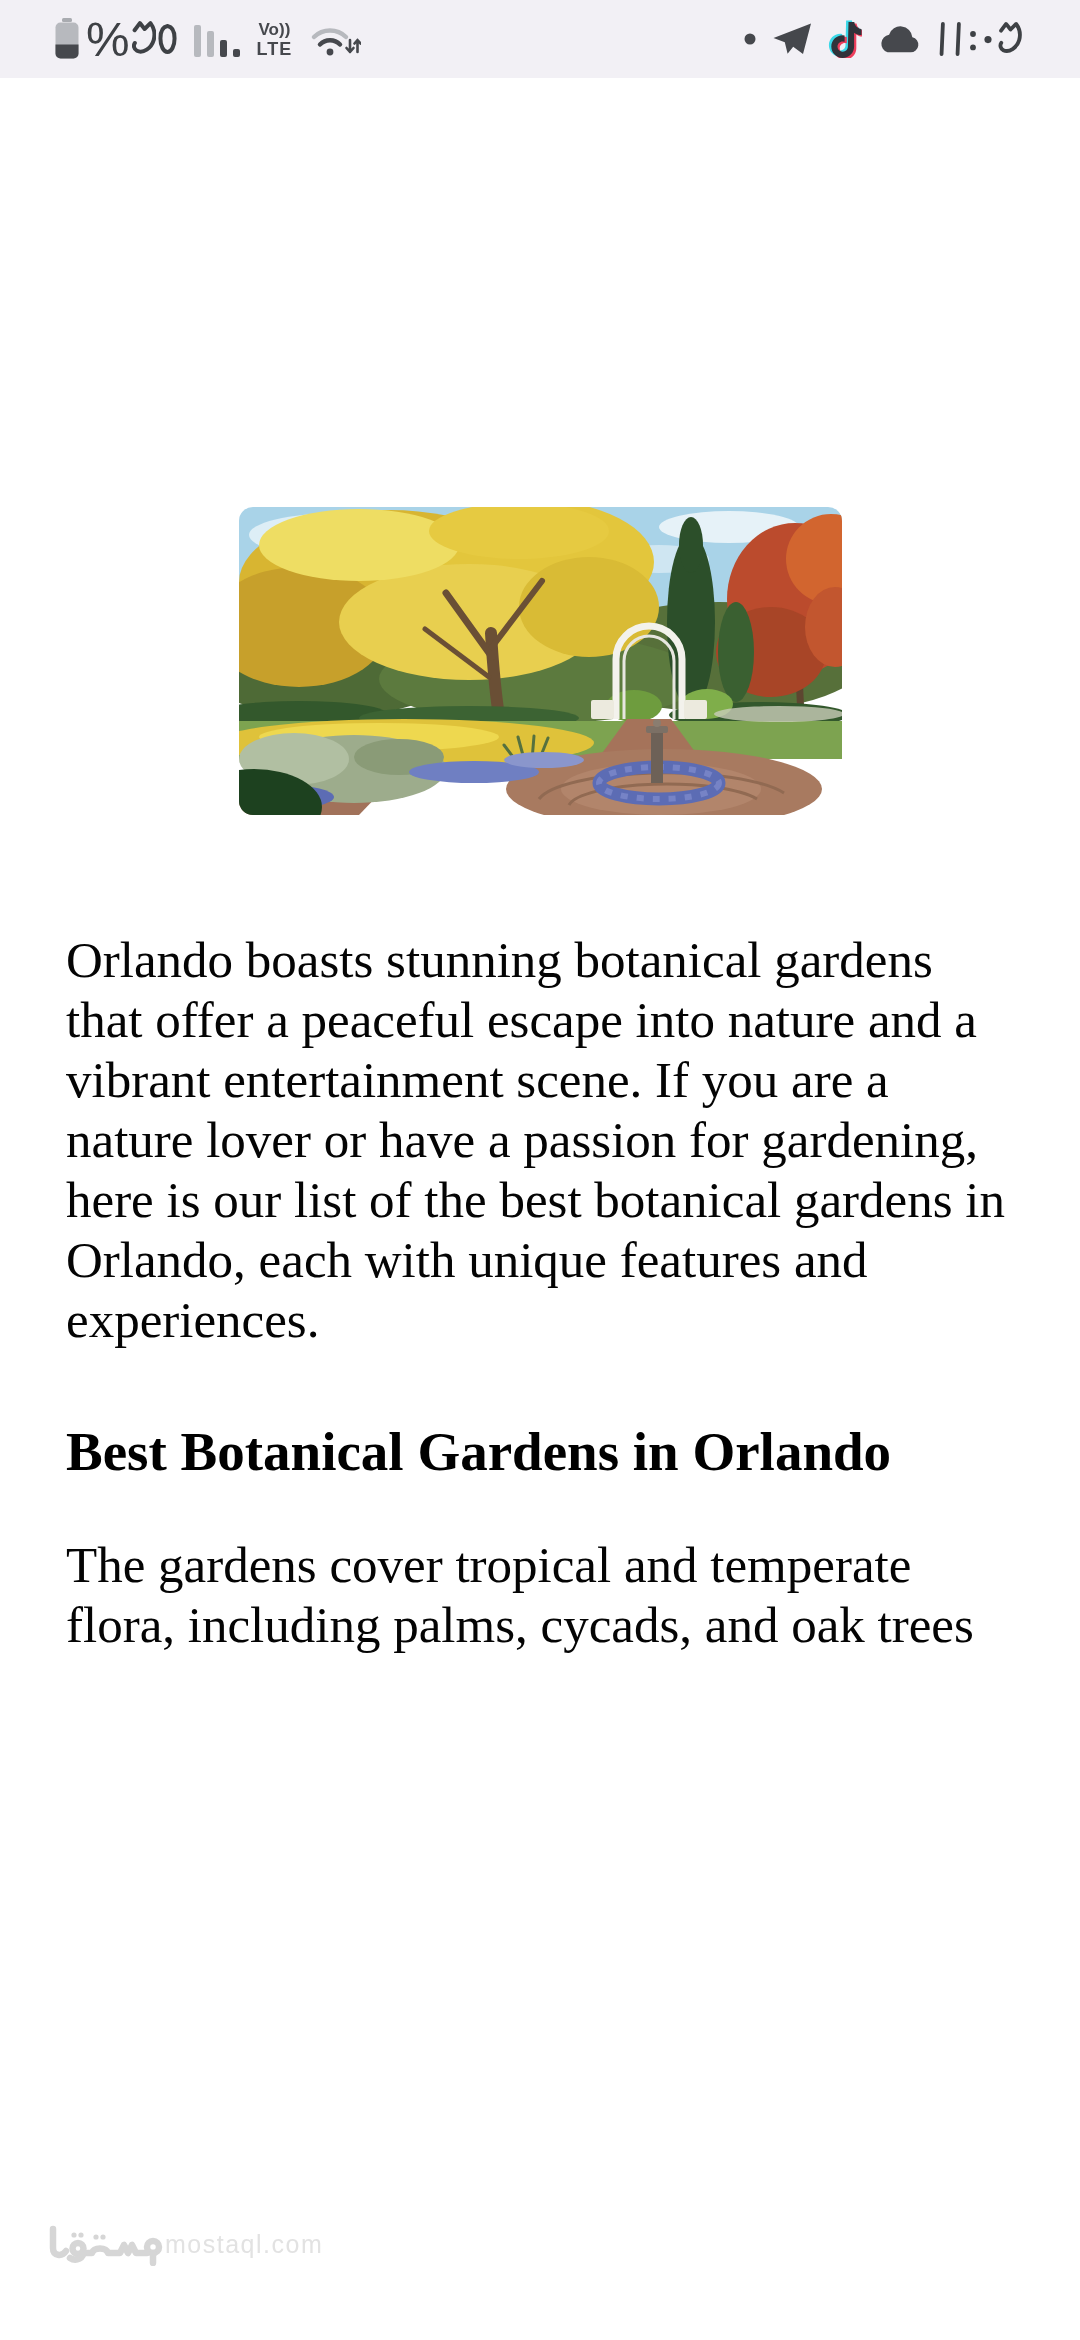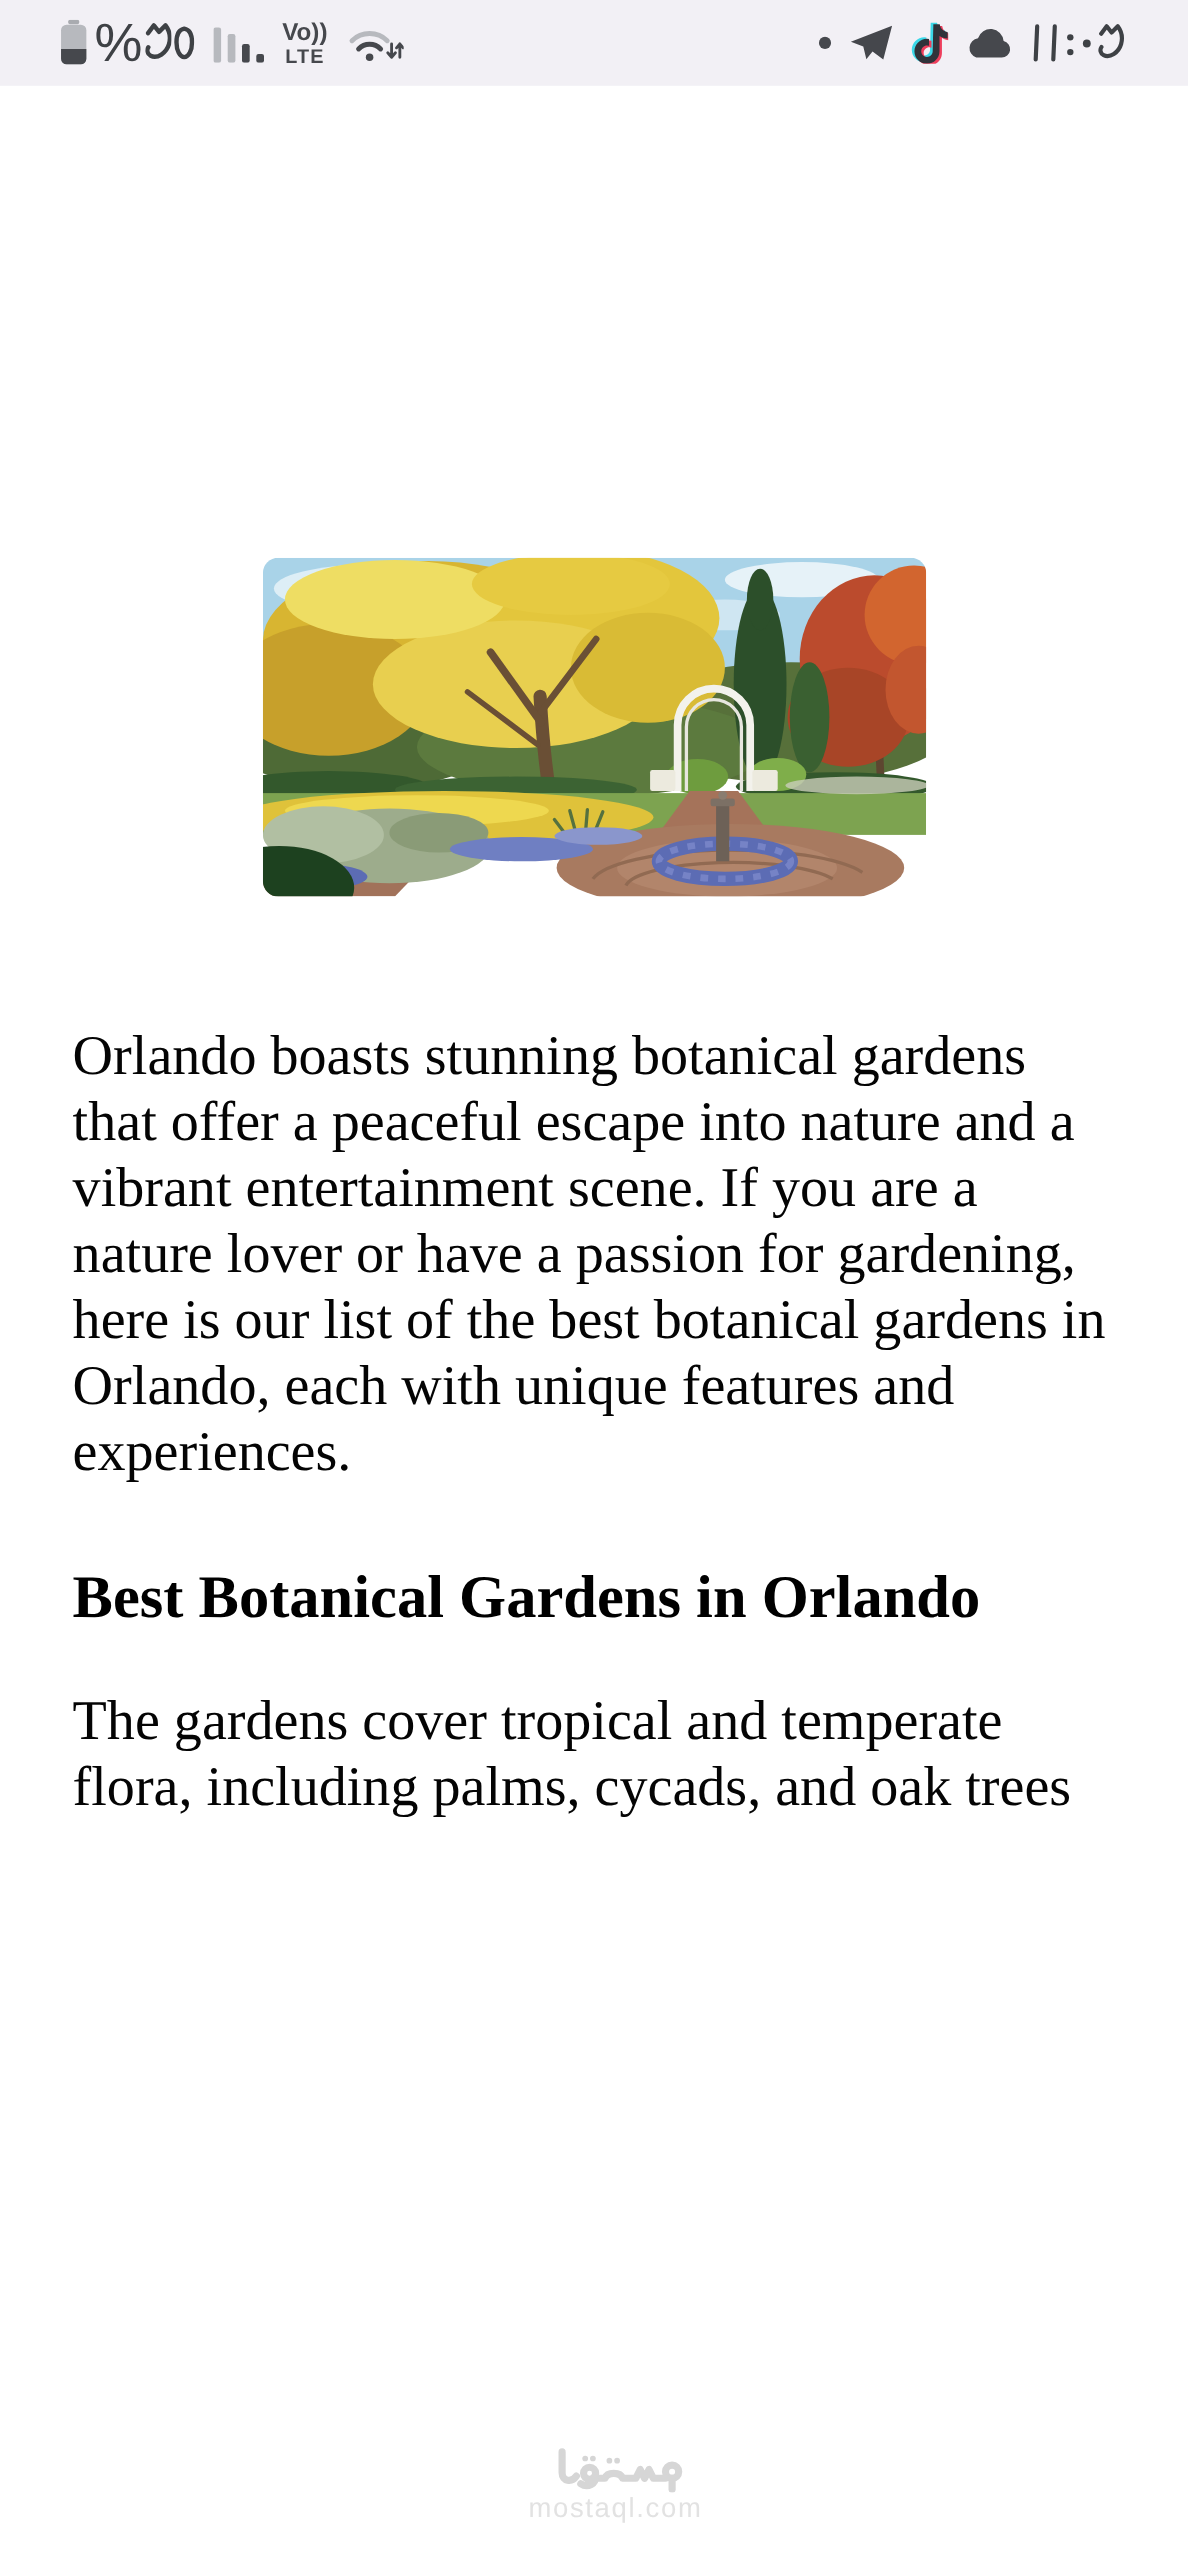--- a/index.html
+++ b/index.html
@@ -11,27 +11,27 @@
              padding:0 58px 0 54px;box-sizing:border-box;z-index:5;
              font-family:"Liberation Sans",sans-serif;}
   .sb-left{display:flex;align-items:center;gap:17px;}
   .batt-group{display:flex;align-items:center;gap:6px;}
   .pct{display:flex;align-items:center;gap:2px;}
   .pct-sign{font-size:49px;color:#3e4145;line-height:1;}
   .dg{height:40px;display:block;}
   .time .dg{height:38px;}
   .d1{width:12px;}.d3{width:24px;}.d5{width:19px;}.d0{width:12px;}.dc{width:10px;}
   .volte{display:flex;flex-direction:column;align-items:center;line-height:1;color:#46484d;font-weight:700;}
-  .volte .v-top{font-size:22px;}
+  .volte .v-top{font-size:17px;}
   .volte .v-bot{font-size:18px;margin-top:2px;letter-spacing:1px;}
   .sb-right{display:flex;align-items:center;gap:16px;}
   .time{display:flex;align-items:center;gap:4px;}
   
   .watermark{position:absolute;left:0;right:0;top:2222px;z-index:0;
-             display:flex;flex-direction:column;align-items:center;padding-left:39px;}
+             display:flex;flex-direction:row;align-items:center;padding-left:39px;}
   .wm-logo{width:126px;height:44px;}
   .wm-site{font-family:"Liberation Sans",sans-serif;font-size:25px;color:#e2e2e2;
            letter-spacing:1.5px;margin-top:0px;}
   
   .article{position:relative;z-index:1;width:1080px;box-sizing:border-box;
            padding:394px 66px 0 66px;}
   .title{margin:0;font-size:101px;line-height:110px;font-weight:700;text-align:center;
          white-space:pre-line;color:#000;}
   .hero{margin:113px auto 0;width:603px;height:308px;border-radius:14px;overflow:hidden;}
   .hero-svg{width:100%;height:100%;display:block;}

